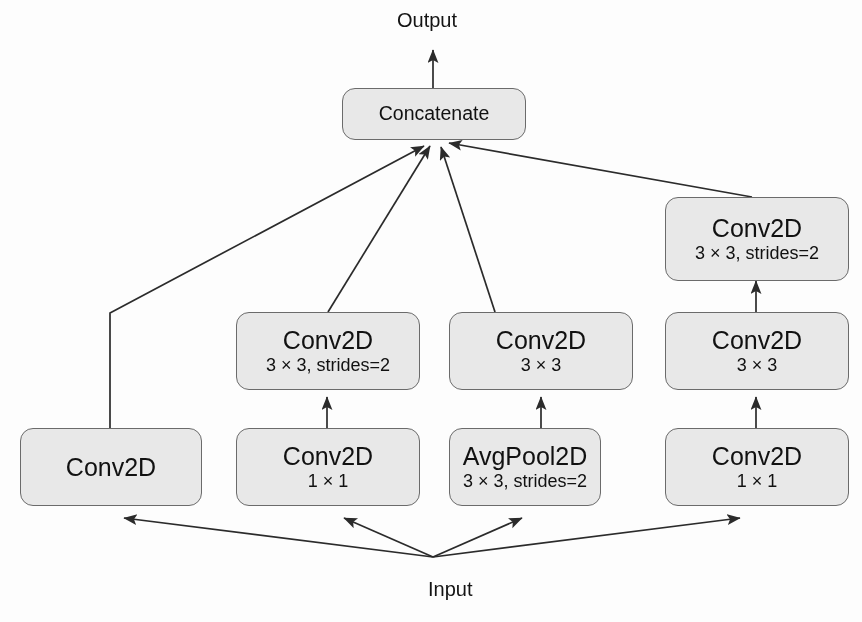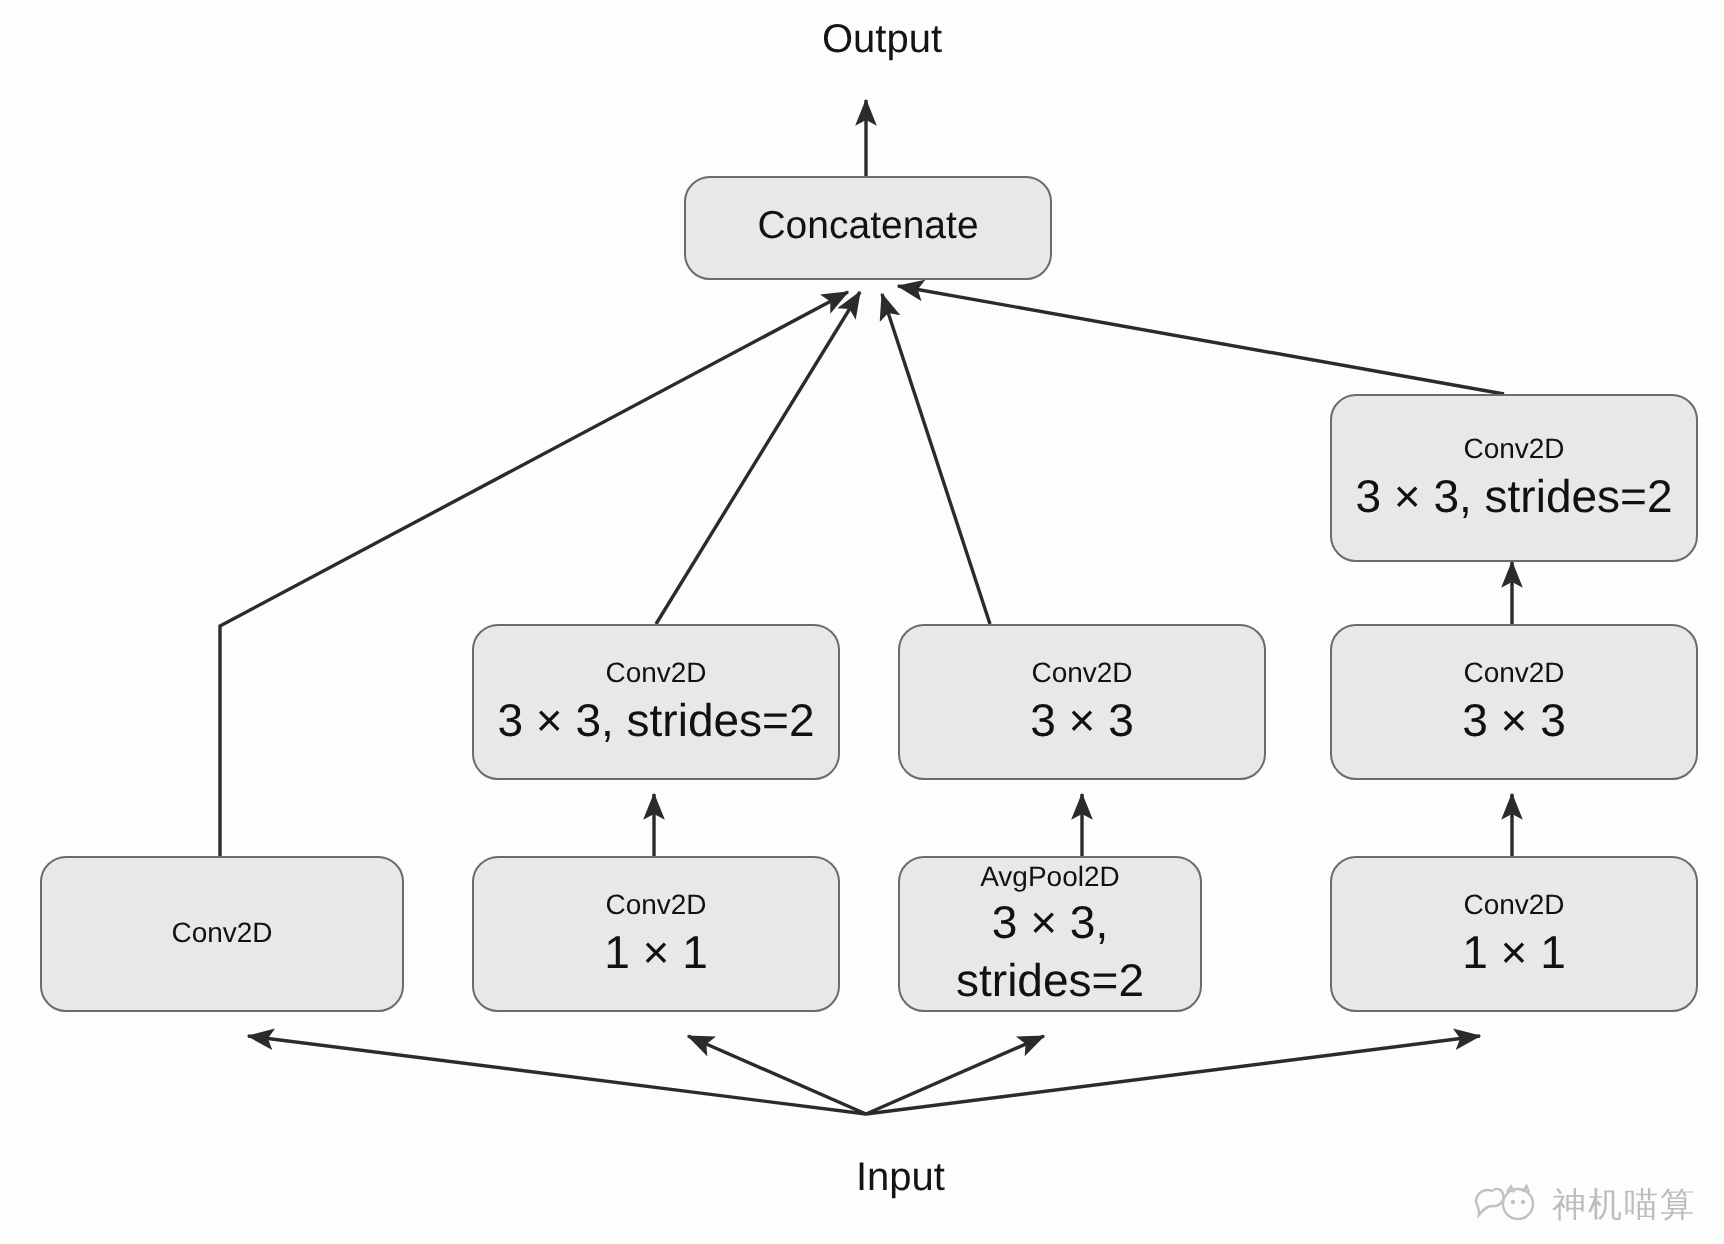--- a/index.html
+++ b/index.html
@@ -29,22 +29,22 @@
     border: 1.6px solid #6b6b6b;
     border-radius: 13px;
     display: flex;
     flex-direction: column;
     justify-content: center;
     color: #111111;
     text-align: center;
     line-height: 1.22;
     z-index: 3;
   }
-  .node .l1 { font-size: 14px; }
-  .node .l2 { font-size: 23px; }
+  .node .l1 { font-size: 25px; }
+  .node .l2 { font-size: 18px; }
   .node.single .l1 { font-size: 19.5px; }
   .free-label {
     position: absolute;
     font-size: 20px;
     color: #141414;
     white-space: nowrap;
     z-index: 3;
   }
   #watermark {
     position: absolute;
@@ -93,21 +93,21 @@
       <path d="M110,428 L110,313 L424,146" marker-end="url(#ah)"></path>
 
       <path d="M328,312 L430,146" marker-end="url(#ah)"></path>
 
       <path d="M495,312 L441,147" marker-end="url(#ah)"></path>
 
       <path d="M752,197 L449,143" marker-end="url(#ah)"></path>
     </g>
   </svg>
 
-  <div class="free-label" style="left:397px; top:9px;margin-left:14px;">Output</div>
+  <div class="free-label" style="left:397px; top:9px;">Output</div>
   <div class="free-label" style="left:428px; top:578px;">Input</div>
 
   <div class="node single" style="left:342px; top:88px; width:184px; height:52px;">
     <div class="l1">Concatenate</div>
   </div>
 
   <div class="node" style="left:665px; top:197px; width:184px; height:84px;">
     <div class="l1">Conv2D</div>
     <div class="l2">3 × 3, strides=2</div>
   </div>
@@ -139,25 +139,14 @@
   <div class="node" style="left:449px; top:428px; width:152px; height:78px;">
     <div class="l1">AvgPool2D</div>
     <div class="l2">3 × 3, strides=2</div>
   </div>
 
   <div class="node" style="left:665px; top:428px; width:184px; height:78px;">
     <div class="l1">Conv2D</div>
     <div class="l2">1 × 1</div>
   </div>
 
-  <div id="watermark">
-    <svg width="34" height="22" viewBox="0 0 34 22">
-      <path d="M3,9 C3,4.5 7,2 11,3.5 C13,1.5 16,2.5 16.5,5 C17.5,8 15,11.5 11,11
-               C8,11 6,13.5 4.5,15.5 C4.8,13.2 4.2,11.8 3,9 Z" fill="none" stroke="#4a4a4a" stroke-width="1.2"></path>
-      <circle cx="24" cy="10" r="7.5" fill="none" stroke="#4a4a4a" stroke-width="1.2"></circle>
-      <path d="M18.5,4 L20.5,1.2 L22,4.2 M29.5,4 L28.2,1 L26.5,4" fill="none" stroke="#4a4a4a" stroke-width="1.2"></path>
-      <circle cx="21.5" cy="9" r="1.1" fill="#4a4a4a"></circle>
-      <circle cx="26.5" cy="9" r="1.1" fill="#4a4a4a"></circle>
-    </svg>
-    <span class="wm-text">神机喵算</span>
-  </div>
 
 </div>
 
 </body></html>

